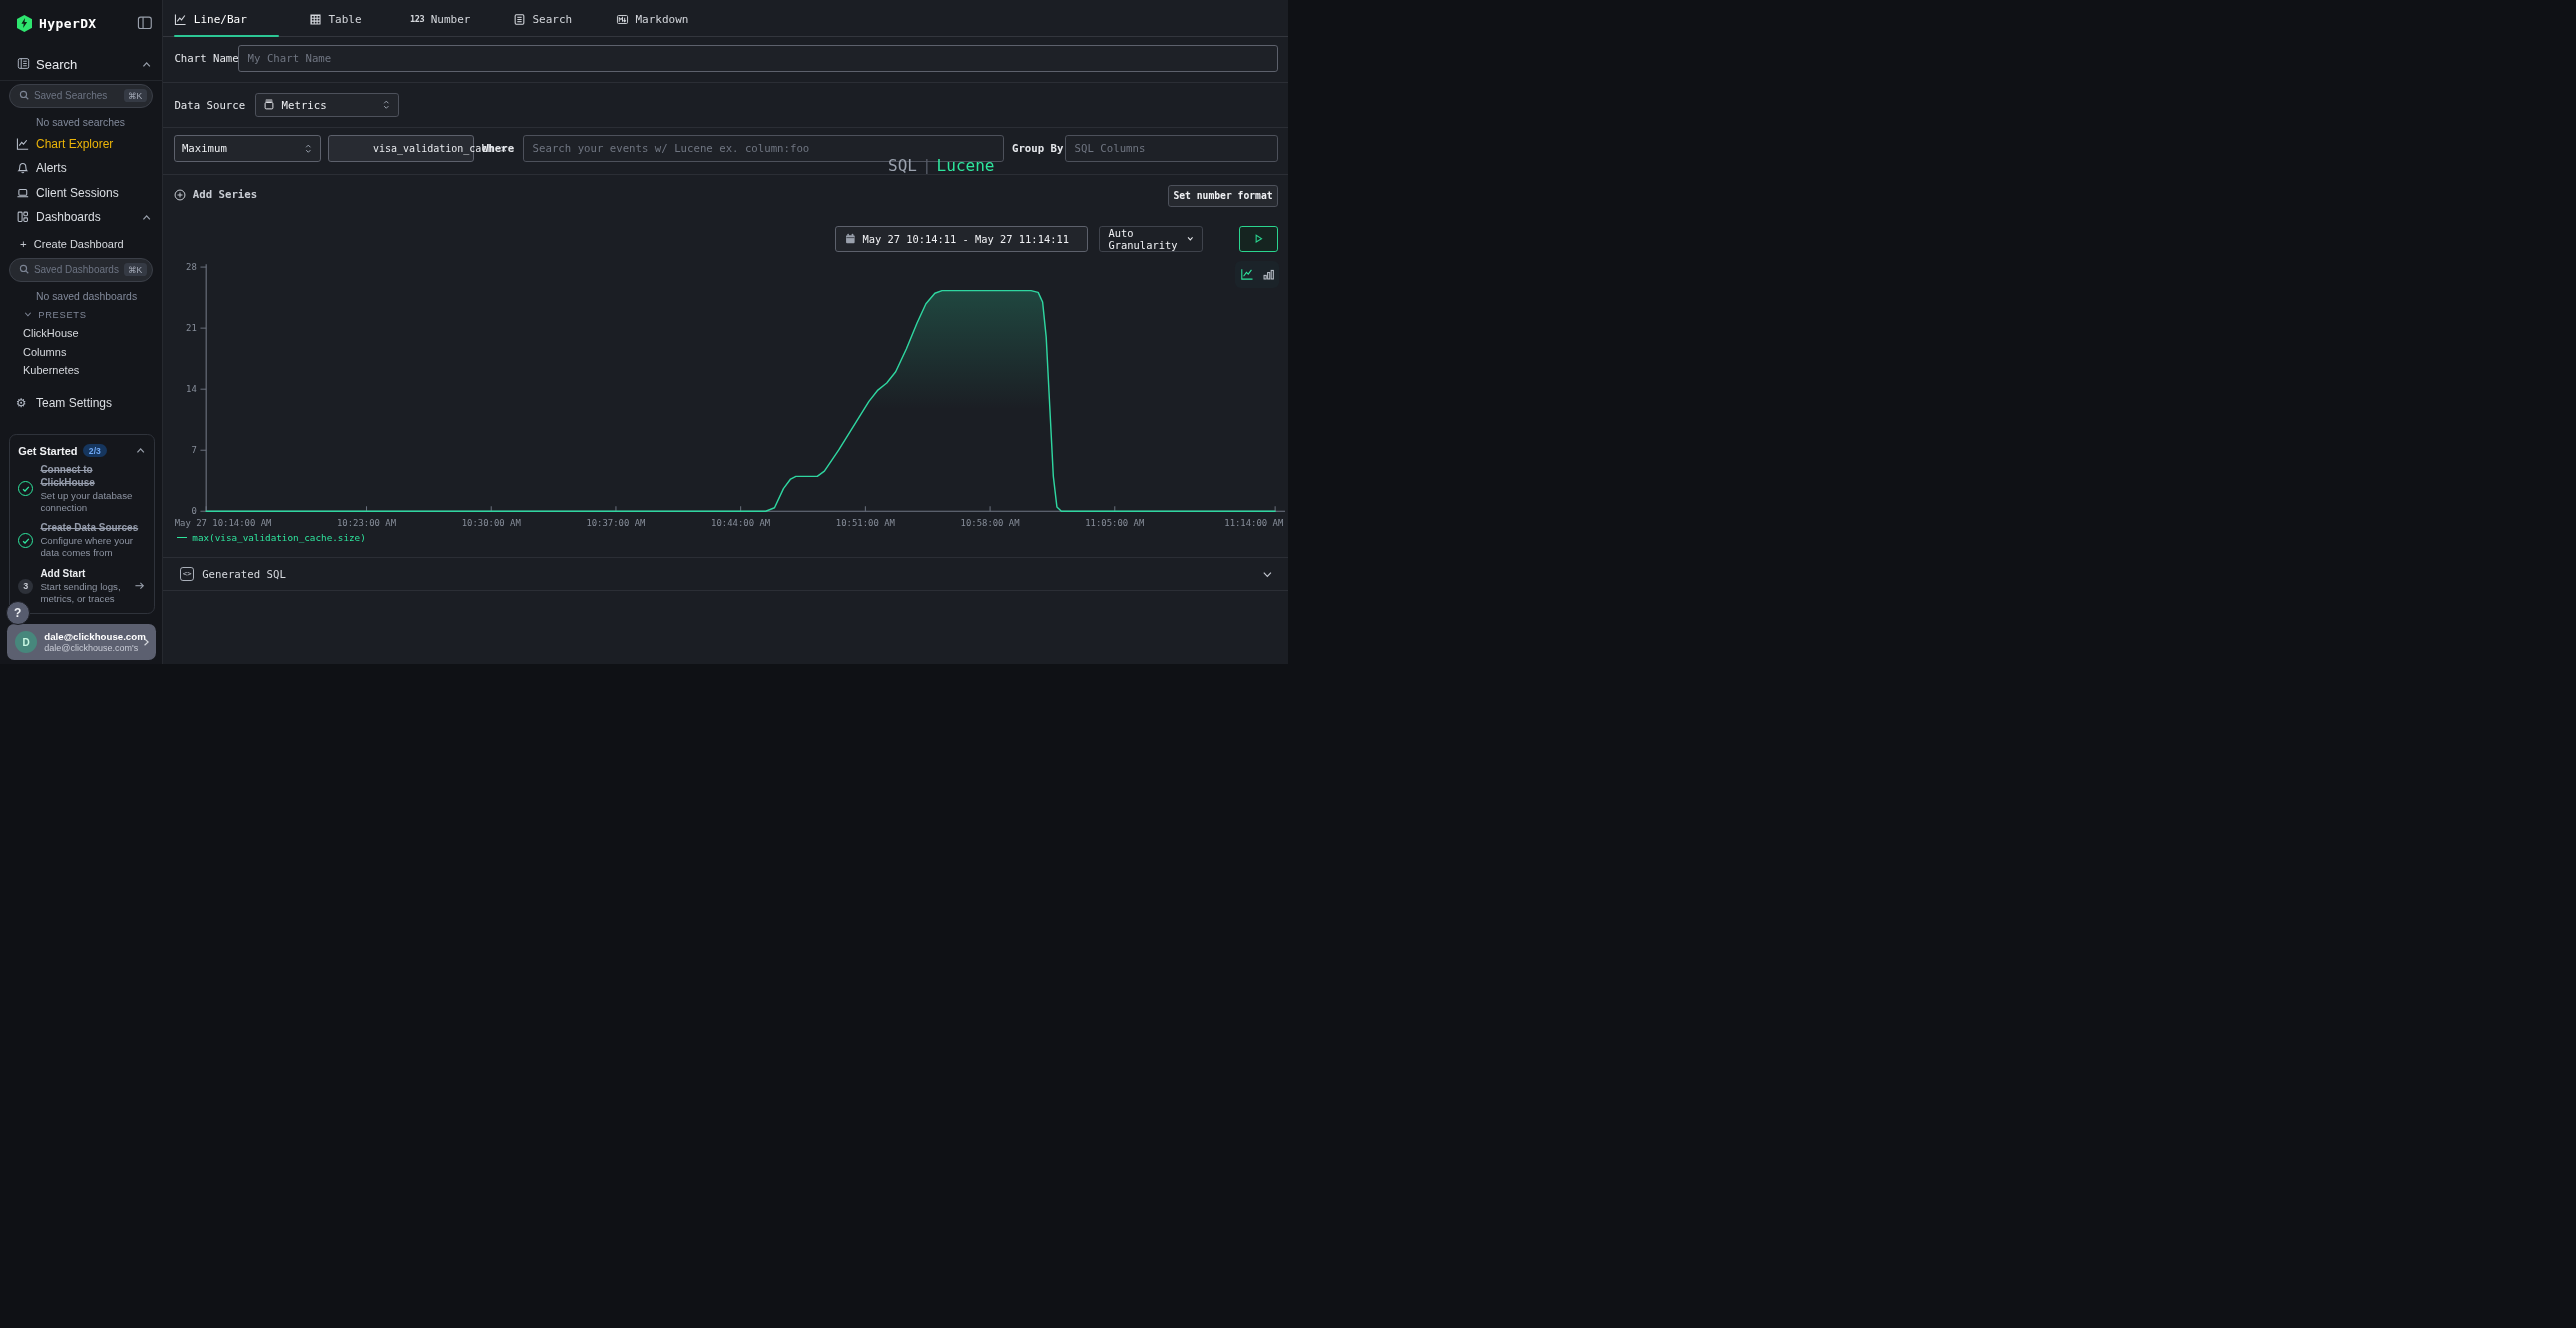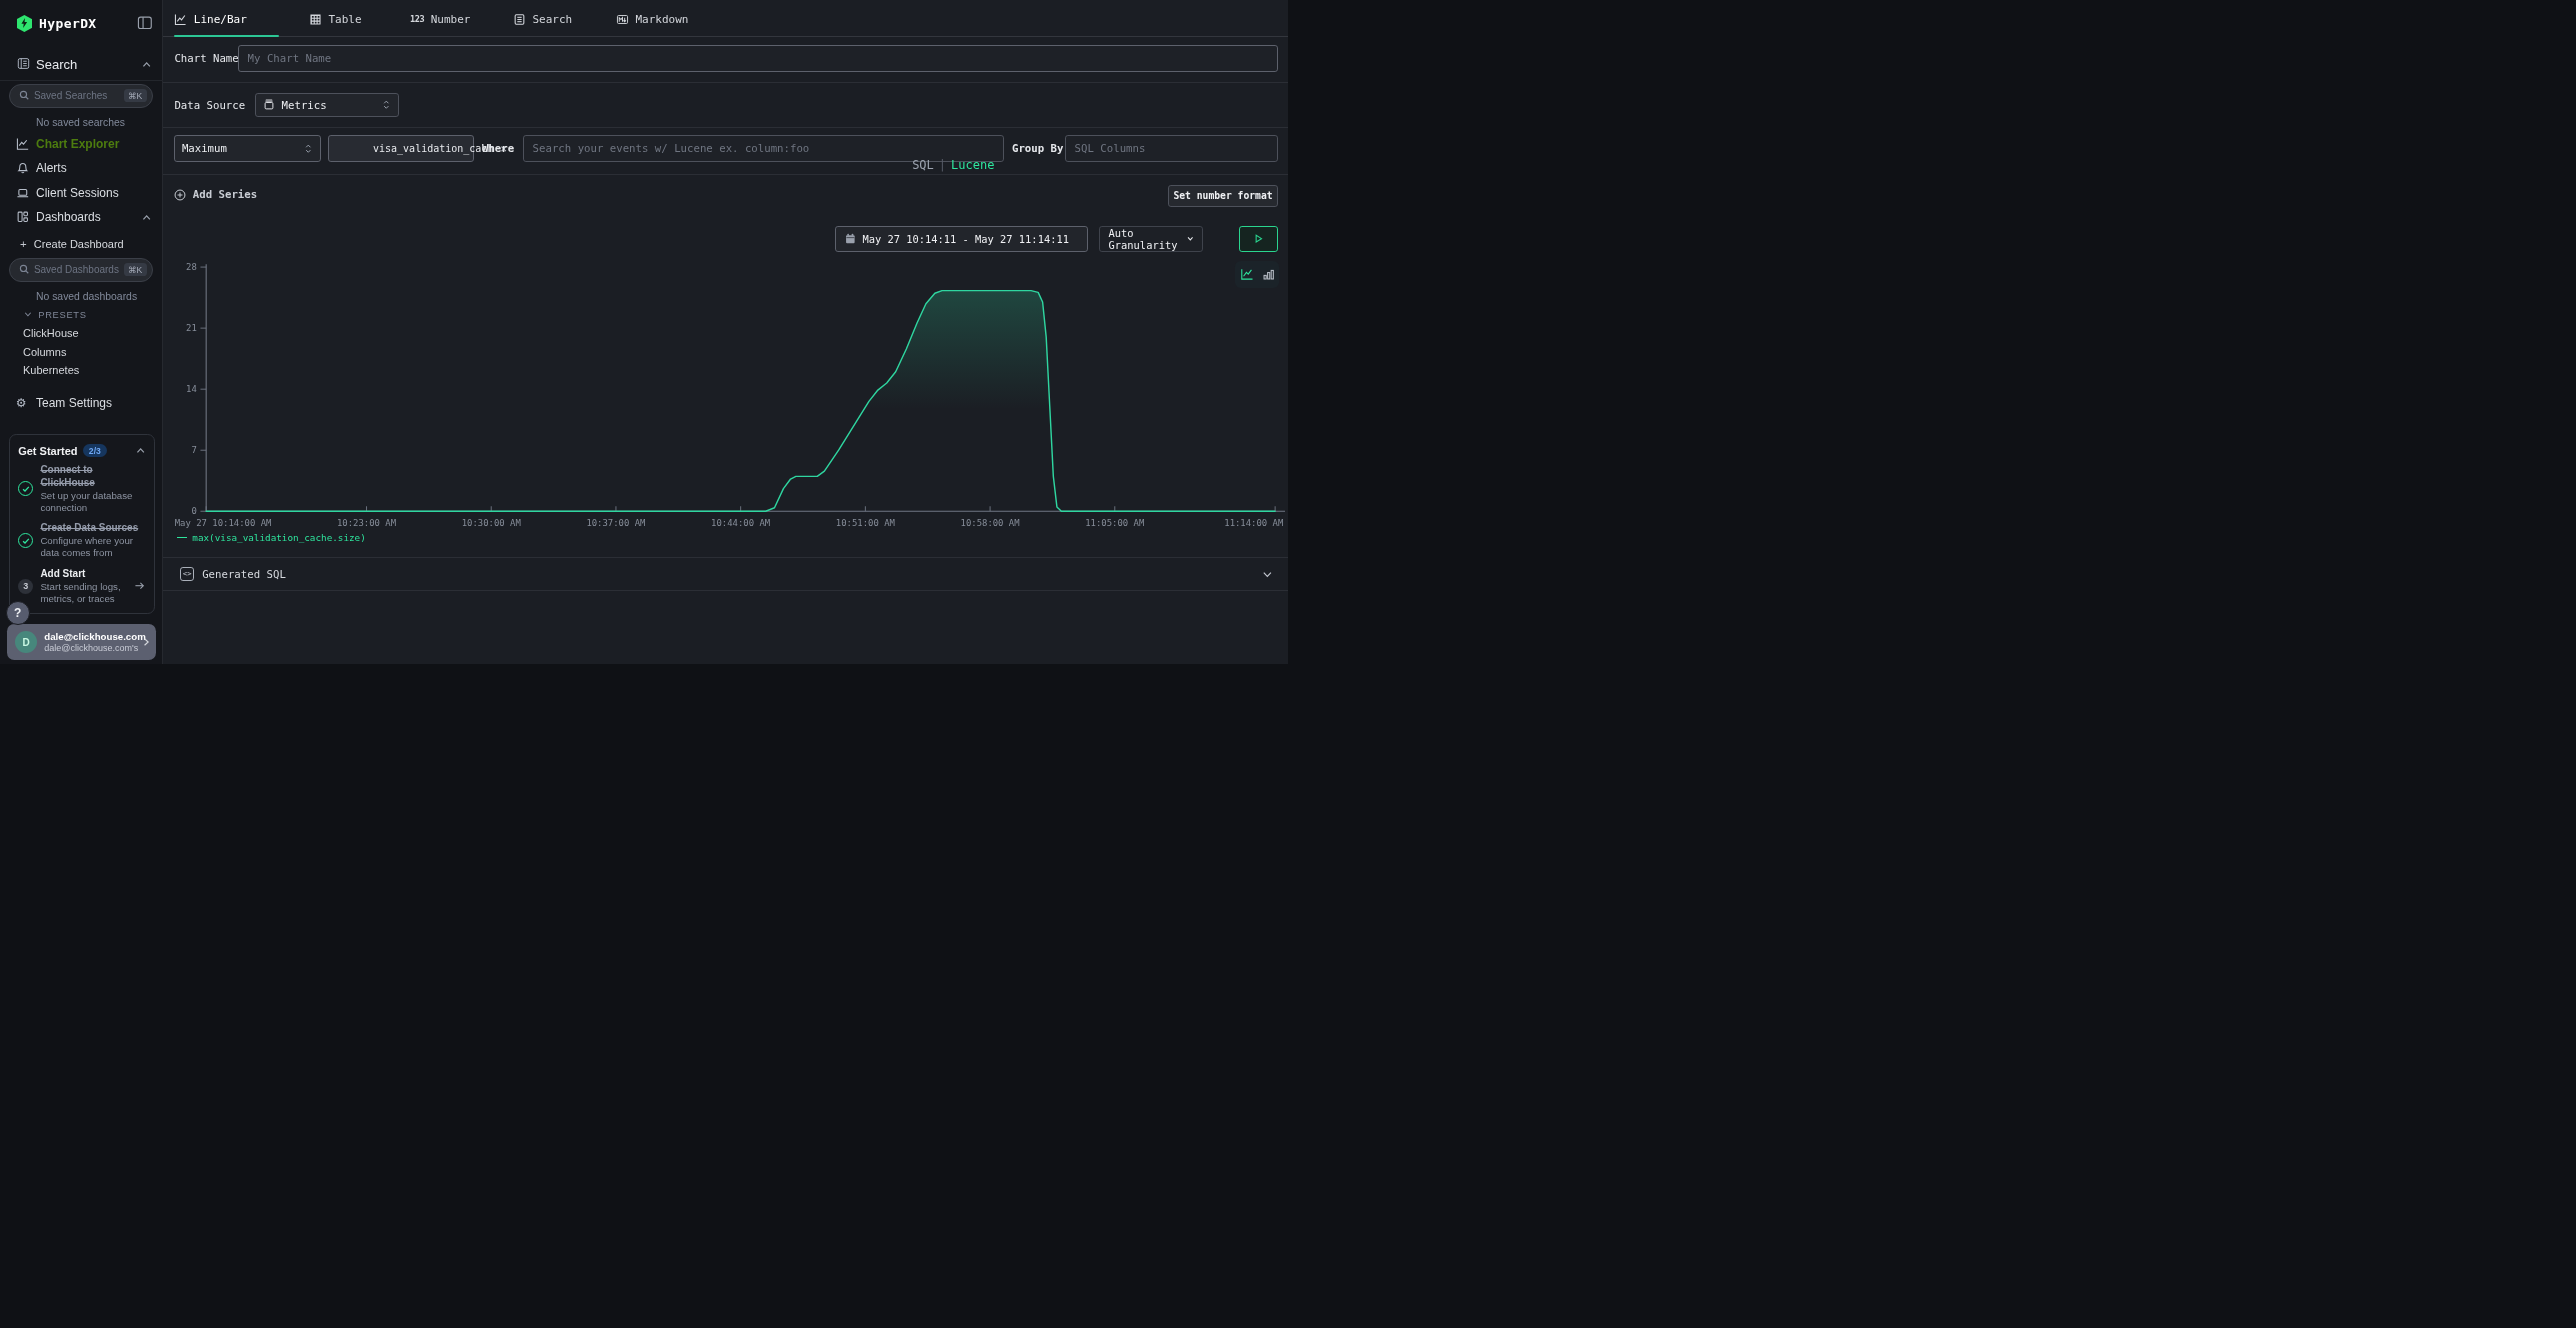--- a/index.html
+++ b/index.html
@@ -29,21 +29,21 @@
   .pill .mag { width:10.7px; height:10.7px; color:#7c8494; flex:0 0 auto; }
   .pill input { flex:1; min-width:0; background:transparent; border:none; outline:none;
                 color:#d6d9de; font-size:10px; padding:0 4.3px; font-family:"Liberation Sans",sans-serif; }
   .pill input::placeholder { color:#6d7483; }
   .pill .kbd { background:#353a44; color:#a5abb8; border-radius:3.6px; font-size:8.6px;
                padding:1.4px 4.3px; white-space:nowrap; }
   .muted-line { position:absolute; left:36px; color:#828a9b; font-size:10.4px; }
   .nav-item { position:absolute; left:0; width:163px; height:18.6px; cursor:pointer; }
   .nav-item .ic { position:absolute; left:15.7px; top:1.4px; width:13.6px; height:13.6px; color:#b6bdc9; }
   .nav-item .lbl { position:absolute; left:36px; top:0.7px; font-size:12px; color:#dcdfe4; }
-  .nav-item.active .lbl { color:#4d7c0f; font-weight:bold;text-align:right; }
+  .nav-item.active .lbl { color:#eab308; font-weight:normal;text-align:right; }
   .nav-item .chev { position:absolute; right:11.4px; top:4.3px; width:9.3px; height:9.3px; color:#9aa1ad; }
   .create-dash { position:absolute; left:20px; color:#d6d9de; font-size:11px; }
   .create-dash .plus { color:#c3c7cf; margin-right:7.2px; font-size:11.4px; }
   .presets-head { position:absolute; left:24px; color:#818899; font-size:9.3px; letter-spacing:0.7px; }
   .presets-head .chev { display:inline-block; width:7.9px; height:7.9px; margin-right:6.4px; color:#818899; }
   .preset-item { position:absolute; left:23px; color:#d6d9de; font-size:11px; cursor:pointer; }
   .gear-glyph { font-size:12px; color:#b6bdc9; }
 
   
   .gs-card { position:absolute; left:8.6px; top:434px; width:146px; background:#15171c;
@@ -94,21 +94,21 @@
                   font-family:"DejaVu Sans Mono",monospace; font-size:10.7px; }
   .tinput input::placeholder { color:#6f7581; }
   .h-div { position:absolute; left:0; width:1125px; height:0.7px; background:#2b2e35; }
   .selectbox { position:absolute; background:#22252b; border:0.7px solid #4d515b; border-radius:2.9px;
                display:flex; align-items:center; padding:0 7.2px; color:#eceef1; font-size:10.7px; }
   .selectbox .sic { width:12px; height:12px; margin-right:6.4px; color:#e3e5e9; }
   .updown { margin-left:auto; color:#9aa1ad; width:8.6px; height:11.4px; }
   .tagbox { position:absolute; background:#282b32; border:0.7px solid #5d616c; border-radius:2.9px;
             display:flex; align-items:center; padding:0 7.2px; color:#e8eaee; font-size:10px; }
   .tagbox .x { margin-left:7.2px; color:#c3c7cf; font-size:10.7px; cursor:pointer; }
-  .sql-lucene { margin-left:auto; white-space:nowrap; font-size:12px;margin-top:34px; }
+  .sql-lucene { margin-left:auto; white-space:nowrap; font-size:16px;margin-top:34px; }
   .sql-lucene .sql { color:#9ca3af; cursor:pointer; }
   .sql-lucene .sep { color:#565b66; margin:0 5px; }
   .sql-lucene .luc { color:#2ee59d; cursor:pointer; }
   .add-series { position:absolute; display:flex; align-items:center; gap:6.4px; color:#c9cdd4;
                 font-size:10.7px; font-weight:bold; cursor:pointer; }
   .add-series .pic { width:12px; height:12px; color:#c9cdd4; }
   .btn { position:absolute; background:#26292f; border:0.7px solid #4d515b; border-radius:2.9px;
          color:#f0f1f4; display:flex; align-items:center; justify-content:center; cursor:pointer; }
   .date-btn { justify-content:flex-start; padding:0 8.6px; background:#22252b; border-color:#5d616c; }
   .date-btn .cic { width:10.7px; height:11.4px; margin-right:7.2px; color:#9aa1ad; }

